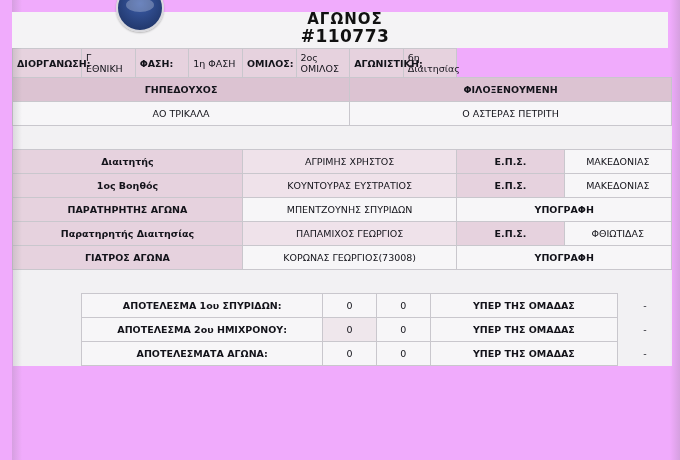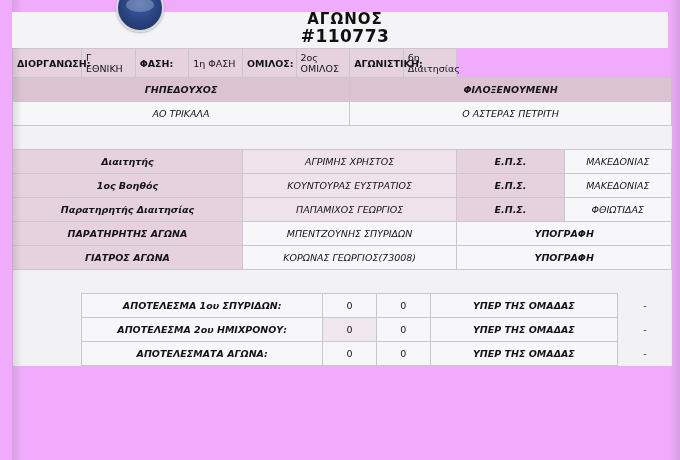--- a/index.html
+++ b/index.html
@@ -80,21 +80,21 @@
     border: 1px solid #c9c7cd;
     font-size: 9.5px;
     padding: 3px 4px;
     color: #13131a;
     vertical-align: middle;
     height: 17px;
   }
   .lbl {
     font-weight: bold;
   }
-  .c { text-align: center; font-style: italic; }
+  .c { text-align: center; }
   .l { text-align: left; }
   .pinkhead {
     background: #dcc3d2;
   }
   .pink {
     background: #e6d2de;
   }
   .lightpink {
     background: #efe2ea;
   }
@@ -202,33 +202,33 @@
 
       <tr class="meta">
         <td class="pink lbl c" colspan="8">1ος Βοηθός</td>
         <td class="lightpink c" colspan="8">ΚΟΥΝΤΟΥΡΑΣ ΕΥΣΤΡΑΤΙΟΣ</td>
         <td class="pink lbl c" colspan="4">Ε.Π.Σ.</td>
         <td class="white c" colspan="4">ΜΑΚΕΔΟΝΙΑΣ</td>
       </tr>
 
 
       <tr class="meta">
+        <td class="pink lbl c big" colspan="8">ΠΑΡΑΤΗΡΗΤΗΣ ΑΓΩΝΑ</td>
+        <td class="white c" colspan="8">ΜΠΕΝΤΖΟΥΝΗΣ ΣΠΥΡΙΔΩΝ</td>
+        <td class="white lbl c" colspan="8">ΥΠΟΓΡΑΦΗ</td>
+      </tr>
+
+      <tr class="meta">
         <td class="pink lbl c" colspan="8">Παρατηρητής Διαιτησίας</td>
         <td class="lightpink c" colspan="8">ΠΑΠΑΜΙΧΟΣ ΓΕΩΡΓΙΟΣ</td>
         <td class="pink lbl c" colspan="4">Ε.Π.Σ.</td>
         <td class="white c" colspan="4">ΦΘΙΩΤΙΔΑΣ</td>
       </tr>
 
       <tr class="meta">
-        <td class="pink lbl c big" colspan="8">ΠΑΡΑΤΗΡΗΤΗΣ ΑΓΩΝΑ</td>
-        <td class="white c" colspan="8">ΜΠΕΝΤΖΟΥΝΗΣ ΣΠΥΡΙΔΩΝ</td>
-        <td class="white lbl c" colspan="8">ΥΠΟΓΡΑΦΗ</td>
-      </tr>
-
-      <tr class="meta">
         <td class="pink lbl c big" colspan="8">ΓΙΑΤΡΟΣ ΑΓΩΝΑ</td>
         <td class="white c" colspan="8">ΚΟΡΩΝΑΣ ΓΕΩΡΓΙΟΣ(73008)</td>
         <td class="white lbl c" colspan="8">ΥΠΟΓΡΑΦΗ</td>
       </tr>
 
       <tr class="spacer">
         <td colspan="24" class="noborder"></td>
       </tr>
 
       <tr class="resultrow">

